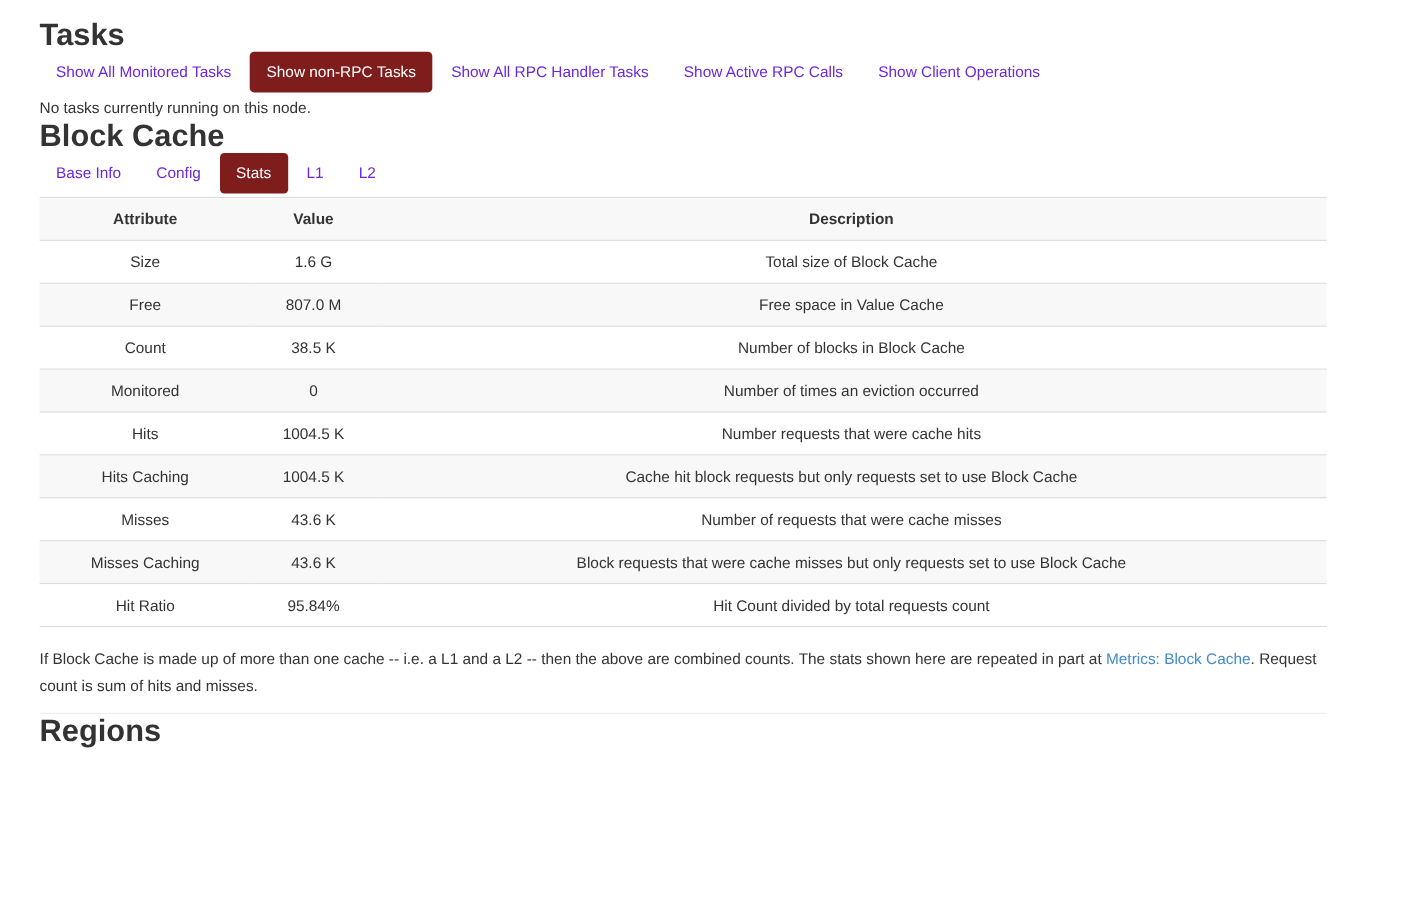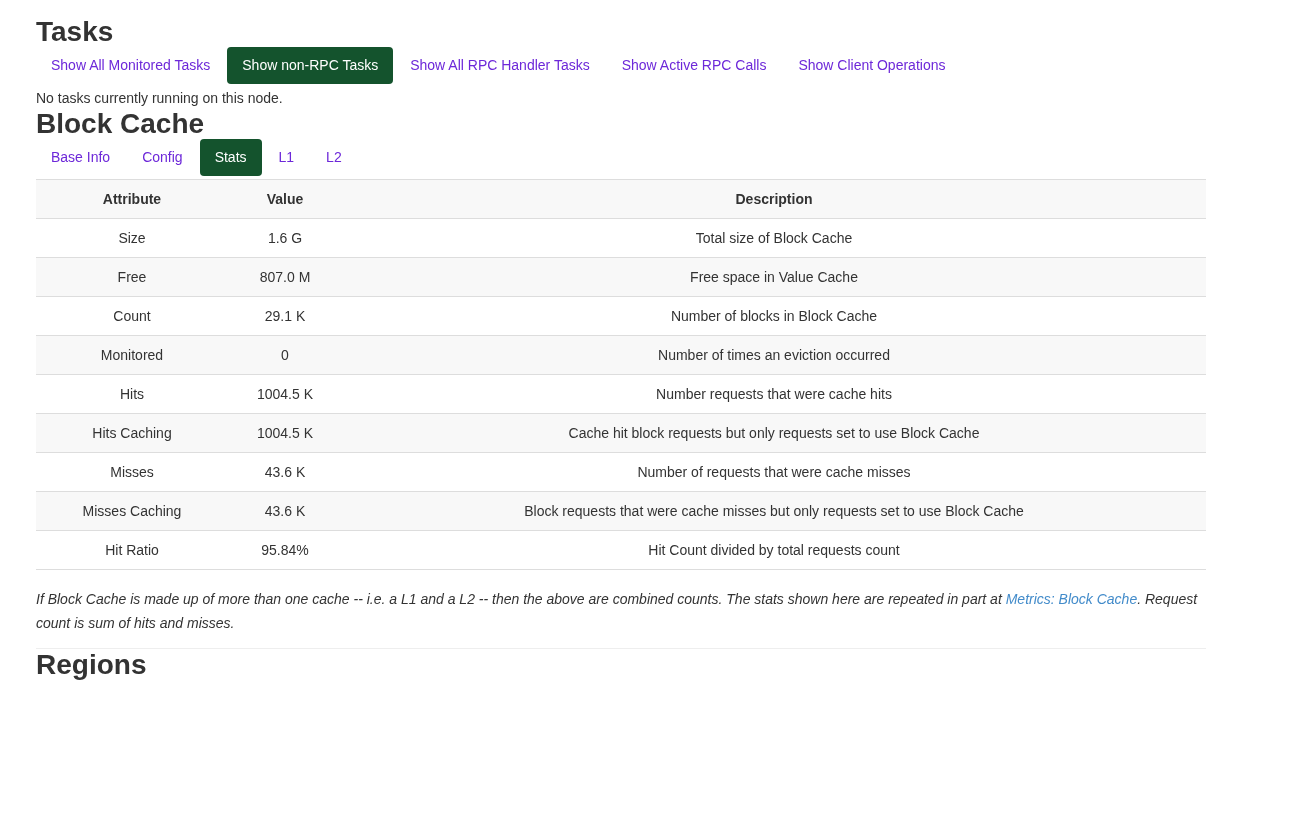--- a/index.html
+++ b/index.html
@@ -39,21 +39,21 @@
     display: block;
     padding: 10px 15px;
     line-height: 17px;
     color: #6d28d9;
     text-decoration: none;
     border-radius: 4px;
     cursor: pointer;
     white-space: nowrap;
   }
   ul.nav-pills li.active a {
-    background: #14532d;
+    background: #7f1d1d;
     color: #ffffff;
   }
 
   p.empty-msg { margin: 4px 0 0 0; line-height: 20px; }
 
   table.stats-table {
     width: 1170px;
     border-collapse: collapse;
     margin-top: 3px;
     border-bottom: 1px solid #dddddd;
@@ -68,21 +68,20 @@
     font-size: 14px;
   }
   .stats-table th { font-weight: bold; }
   .col-attr  { width: 192px; }
   .col-value { width: 114px; }
 
   p.footnote {
     margin: 17px 0 0 0;
     width: 1170px;
     line-height: 24px;
-    font-style: italic;
   }
   p.footnote a {
     color: #428bca;
     text-decoration: none;
     cursor: pointer;
   }
 
   hr.section-divider {
     border: none;
     border-top: 1px solid #eeeeee;
@@ -157,21 +156,21 @@
           <td>1.6 G</td>
           <td>Total size of Block Cache</td>
         </tr>
         <tr>
           <td>Free</td>
           <td>807.0 M</td>
           <td>Free space in Value Cache</td>
         </tr>
         <tr>
           <td>Count</td>
-          <td>29.1 K</td>
+          <td>38.5 K</td>
           <td>Number of blocks in Block Cache</td>
         </tr>
         <tr>
           <td>Monitored</td>
           <td>0</td>
           <td>Number of times an eviction occurred</td>
         </tr>
         <tr>
           <td>Hits</td>
           <td>1004.5 K</td>

